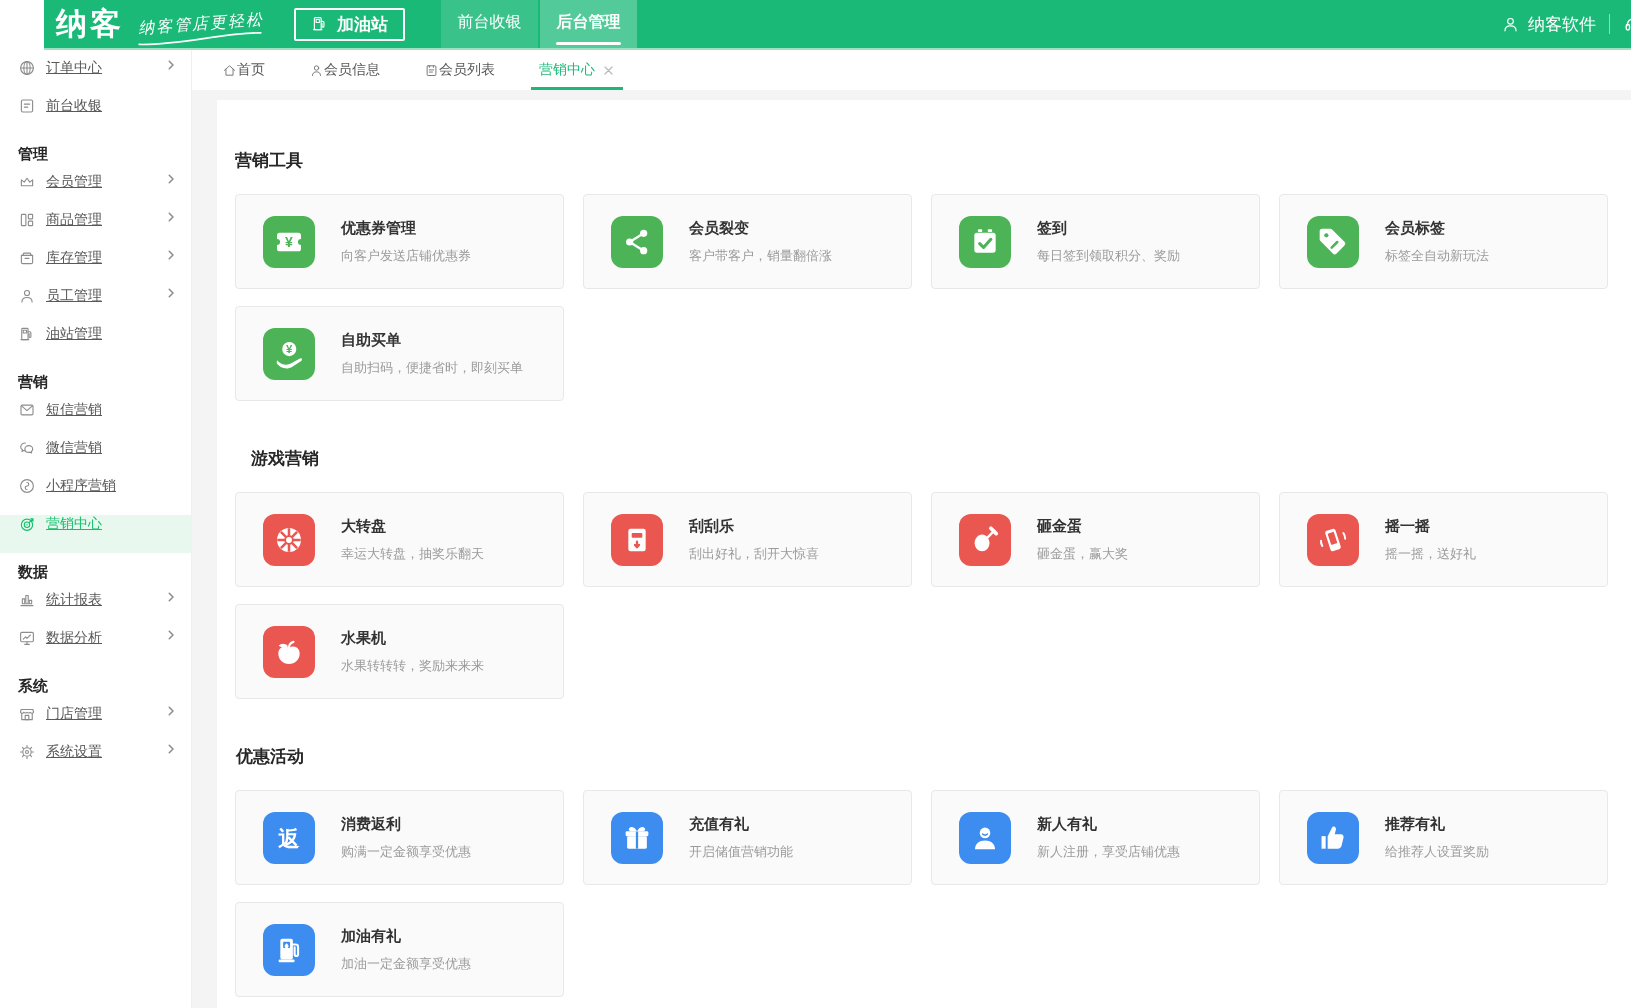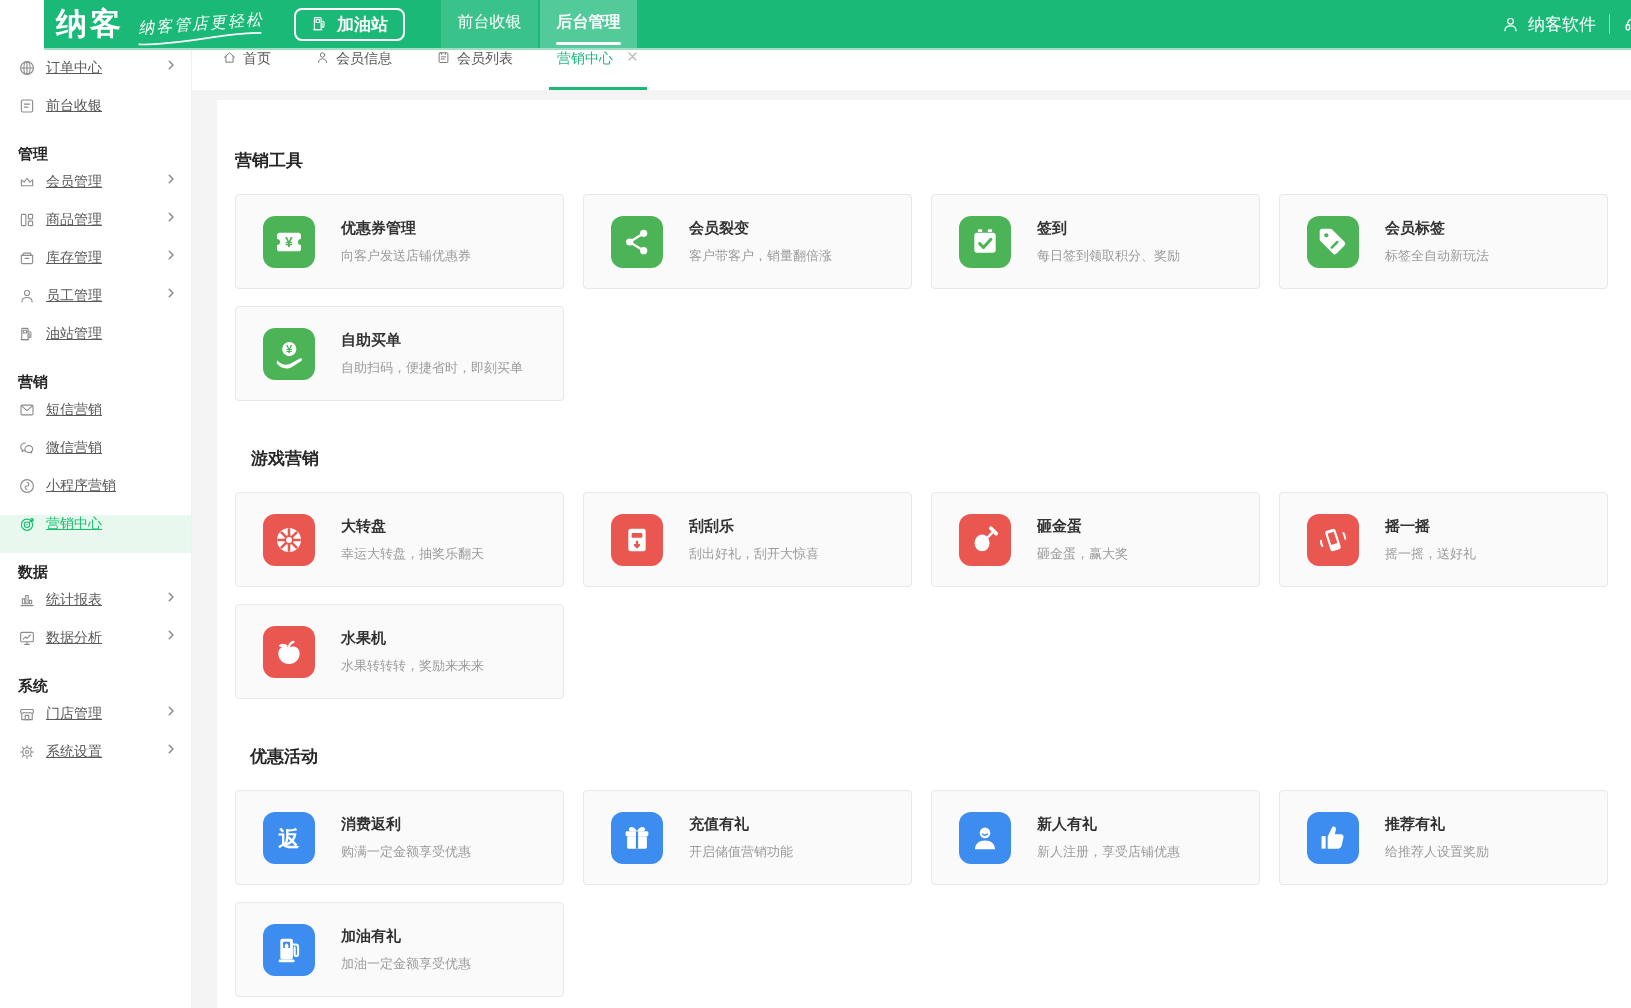--- a/index.html
+++ b/index.html
@@ -13,21 +13,21 @@
   .topbar{
     position:absolute;top:0;left:0;right:0;height:50px;
     background:#1ab978;display:flex;align-items:center;
     border-bottom:2px solid #9ee0c4;box-sizing:border-box;overflow:hidden;margin-left:44px;
   }
   .logo{font-size:31px;font-weight:800;color:#fff;margin-left:12px;letter-spacing:3px;flex:none;}
   .tagline-wrap{position:relative;margin-left:14px;flex:none;transform:rotate(-4deg);}
   .tagline{color:#fff;font-size:16px;font-style:italic;letter-spacing:2px;font-family:"DejaVu Serif","Liberation Serif",serif;}
   .swoosh{position:absolute;left:-2px;bottom:-8px;width:100%;height:9px;}
   .station-btn{
-    margin-left:30px;height:33px;border:2px solid #fff;border-radius:8px;color:#fff;
+    margin-left:30px;height:33px;border:2px solid #fff;border-radius:2px;color:#fff;
     display:flex;align-items:center;gap:8px;padding:0 15px;font-size:17px;font-weight:bold;
     cursor:pointer;flex:none;box-sizing:border-box;
   }
   .station-btn .icn{width:18px;height:18px;color:#fff;}
   .nav-tabs{margin-left:36px;display:flex;gap:2px;height:52px;align-self:flex-end;flex:none;}
   .nav-tab{
     width:97px;display:flex;align-items:center;justify-content:center;
     color:#fff;font-size:16px;background:rgba(255,255,255,0.14);
     border-radius:4px 4px 0 0;position:relative;cursor:pointer;
   }
@@ -49,21 +49,21 @@
   .side-item .icn{width:18px;height:18px;margin-right:10px;color:#8c8c8c;flex:none;}
   .side-item .chev{margin-left:auto;width:12px;height:12px;color:#8c8c8c;flex:none;}
   .side-item.active{background:#e8f8ee;color:#15c06d;}
   .side-item.active .icn{color:#15c06d;}
   .side-section{height:38px;line-height:38px;padding-left:18px;font-size:15px;font-weight:bold;color:#262626;}
   
   .tabstrip{
     position:absolute;top:50px;left:192px;right:0;height:40px;background:#fff;
     display:flex;align-items:stretch;padding-left:30px;gap:44px;box-sizing:border-box;
   }
-  .tab{display:flex;align-items:flex-start;gap:6px;font-size:14px;color:#595959;position:relative;cursor:pointer;}
+  .tab{display:flex;align-items:center;gap:0;font-size:14px;color:#595959;position:relative;cursor:pointer;}
   .tab .icn{width:15px;height:15px;color:#737373;}
   .tab.active{color:#1ab978;}
   .tab.active::after{content:'';position:absolute;left:-8px;right:-8px;bottom:0;height:3px;background:#1ab978;}
   .tab .close{width:13px;height:13px;color:#b8b8b8;margin-left:7px;cursor:pointer;}
   
   .content{position:absolute;top:90px;left:192px;right:0;bottom:0;background:#f4f4f5;}
   .panel{
     position:absolute;left:25px;top:10px;right:0;bottom:0;background:#fff;
     overflow:hidden;padding:0 23px 20px 18px;box-sizing:border-box;
   }
@@ -516,21 +516,21 @@
               </svg>
             </div>
             <div class="card-text">
               <div class="card-title">水果机</div>
               <div class="card-desc">水果转转转，奖励来来来</div>
             </div>
           </div>
         </div>
       </section>
       <section class="section">
-        <h2 class="section-title" style="margin: 15px;">优惠活动</h2>
+        <h2 class="section-title" style="margin: 1px;">优惠活动</h2>
         <div class="grid">
           <div class="card">
             <div class="card-icon" style="--bg: #3d8cf0;">
               <svg viewBox="0 0 24 24">
                 <text x="12" y="17.8" font-size="16" font-weight="bold" text-anchor="middle" fill="#fff" font-family="sans-serif">返</text>
               </svg>
             </div>
             <div class="card-text">
               <div class="card-title">消费返利</div>
               <div class="card-desc">购满一定金额享受优惠</div>

